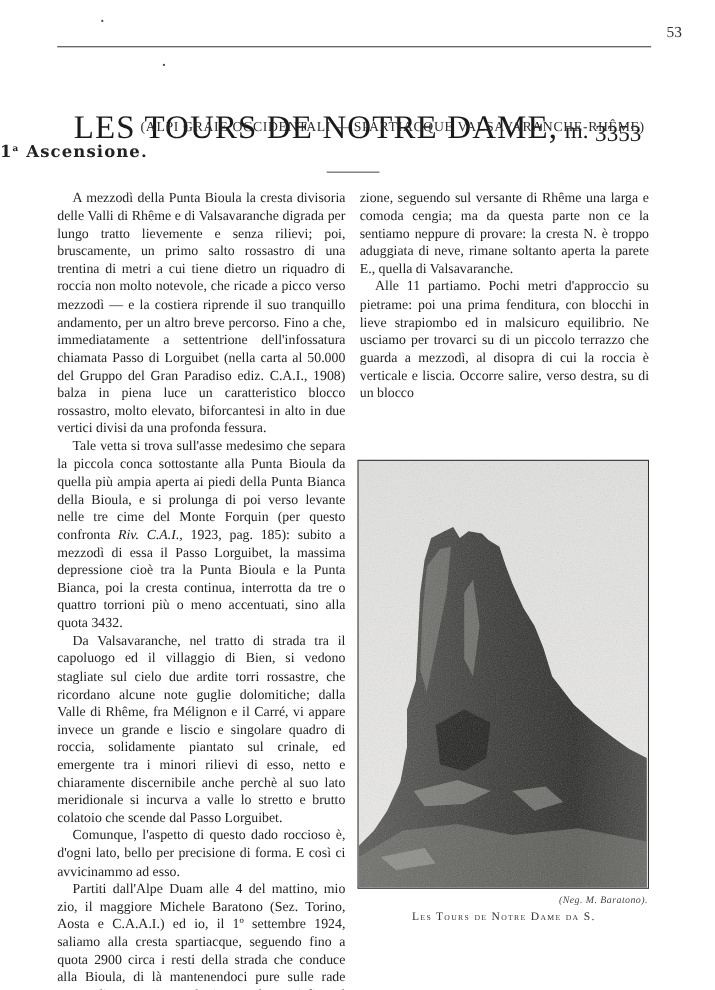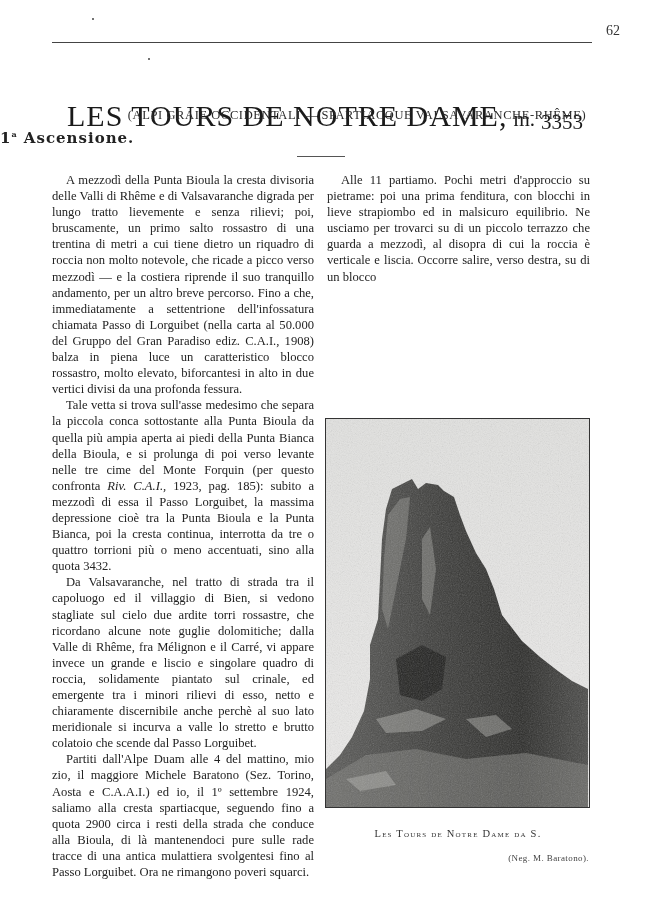--- a/index.html
+++ b/index.html
@@ -46,59 +46,61 @@
   .column p.cont { text-indent: 0; }
   .column i { font-style: italic; }
   .figure {
     position: absolute; left: 325px; top: 418px; width: 265px; height: 390px;
     border: 1px solid #333; box-sizing: border-box; overflow: hidden;
     background: #e6e6e4;
   }
   .figure svg { display: block; }
   .credit {
     position: absolute; left: 327px; width: 262px; top: 813px; text-align: right;
-    font-size: 9px; color: #444; letter-spacing: 0.4px; margin-top: 40px;
+    font-size: 9px; font-style: italic; color: #444; letter-spacing: 0.4px;
   }
   .caption {
     position: absolute; left: 327px; width: 262px; top: 828px; text-align: center;
     font-size: 10.5px; letter-spacing: 1.2px; color: #333; font-variant: small-caps;
   }
 </style>
 </head>
 <body>
 
 <div class="stray-mark" style="left:92px;top:18px;"></div>
 <div class="stray-mark" style="left:148px;top:58px;"></div>
 
 <div class="running-head">
-  <div class="page-number">62</div>
+  <div class="page-number">53</div>
 </div>
 
 <div class="title">
   <span>LES TOURS DE NOTRE DAME,</span><span class="alt">m.</span><span class="alt-val">3353</span>
 </div>
 
 <div class="subtitle">(ALPI GRAIE OCCIDENTALI — SPARTIACQUE VALSAVARANCHE-RHÊME)</div>
 
 <div class="ascent">
   <span>1</span><sup>a</sup>
   <span>Ascensione.</span>
 </div>
 
 <div class="title-rule"></div>
 
 <div class="column col-left">
   <p>A mezzodì della Punta Bioula la cresta divisoria delle Valli di Rhême e di Valsavaranche digrada per lungo tratto lievemente e senza rilievi; poi, bruscamente, un primo salto rossastro di una trentina di metri a cui tiene dietro un riquadro di roccia non molto notevole, che ricade a picco verso mezzodì — e la costiera riprende il suo tranquillo andamento, per un altro breve percorso. Fino a che, immediatamente a settentrione dell'infossatura chiamata Passo di Lorguibet (nella carta al 50.000 del Gruppo del Gran Paradiso ediz. C.A.I., 1908) balza in piena luce un caratteristico blocco rossastro, molto elevato, biforcantesi in alto in due vertici divisi da una profonda fessura.</p>
   <p><span>Tale vetta si trova sull'asse medesimo che separa la piccola conca sottostante alla Punta Bioula da quella più ampia aperta ai piedi della Punta Bianca della Bioula, e si prolunga di poi verso levante nelle tre cime del Monte Forquin (per questo confronta</span> <i>Riv. C.A.I.,</i> <span>1923, pag. 185): subito a mezzodì di essa il Passo Lorguibet, la massima depressione cioè tra la Punta Bioula e la Punta Bianca, poi la cresta continua, interrotta da tre o quattro torrioni più o meno accentuati, sino alla quota 3432.</span></p>
   <p>Da Valsavaranche, nel tratto di strada tra il capoluogo ed il villaggio di Bien, si vedono stagliate sul cielo due ardite torri rossastre, che ricordano alcune note guglie dolomitiche; dalla Valle di Rhême, fra Mélignon e il Carré, vi appare invece un grande e liscio e singolare quadro di roccia, solidamente piantato sul crinale, ed emergente tra i minori rilievi di esso, netto e chiaramente discernibile anche perchè al suo lato meridionale si incurva a valle lo stretto e brutto colatoio che scende dal Passo Lorguibet.</p>
+  <p>Comunque, l'aspetto di questo dado roccioso è, d'ogni lato, bello per precisione di forma. E così ci avvicinammo ad esso.</p>
   <p>Partiti dall'Alpe Duam alle 4 del mattino, mio zio, il maggiore Michele Baratono (Sez. Torino, Aosta e C.A.A.I.) ed io, il 1º settembre 1924, saliamo alla cresta spartiacque, seguendo fino a quota 2900 circa i resti della strada che conduce alla Bioula, di là mantenendoci pure sulle rade tracce di una antica mulattiera svolgentesi fino al Passo Lorguibet. Ora ne rimangono poveri squarci.</p>
 
 </div>
 
 <div class="column col-right">
+  <p class="cont">zione, seguendo sul versante di Rhême una larga e comoda cengia; ma da questa parte non ce la sentiamo neppure di provare: la cresta N. è troppo aduggiata di neve, rimane soltanto aperta la parete E., quella di Valsavaranche.</p>
   <p>Alle 11 partiamo. Pochi metri d'approccio su pietrame: poi una prima fenditura, con blocchi in lieve strapiombo ed in malsicuro equilibrio. Ne usciamo per trovarci su di un piccolo terrazzo che guarda a mezzodì, al disopra di cui la roccia è verticale e liscia. Occorre salire, verso destra, su di un blocco</p>
 </div>
 
 <div class="figure" title="Photograph of the rock tower Les Tours de Notre Dame seen from the south">
   <svg width="263" height="388" viewBox="0 0 263 388">
     <defs>
       <linearGradient id="sky" x1="0" y1="0" x2="0" y2="1">
         <stop offset="0" stop-color="#e2e2e0"></stop>
         <stop offset="1" stop-color="#ecebea"></stop>
       </linearGradient>

